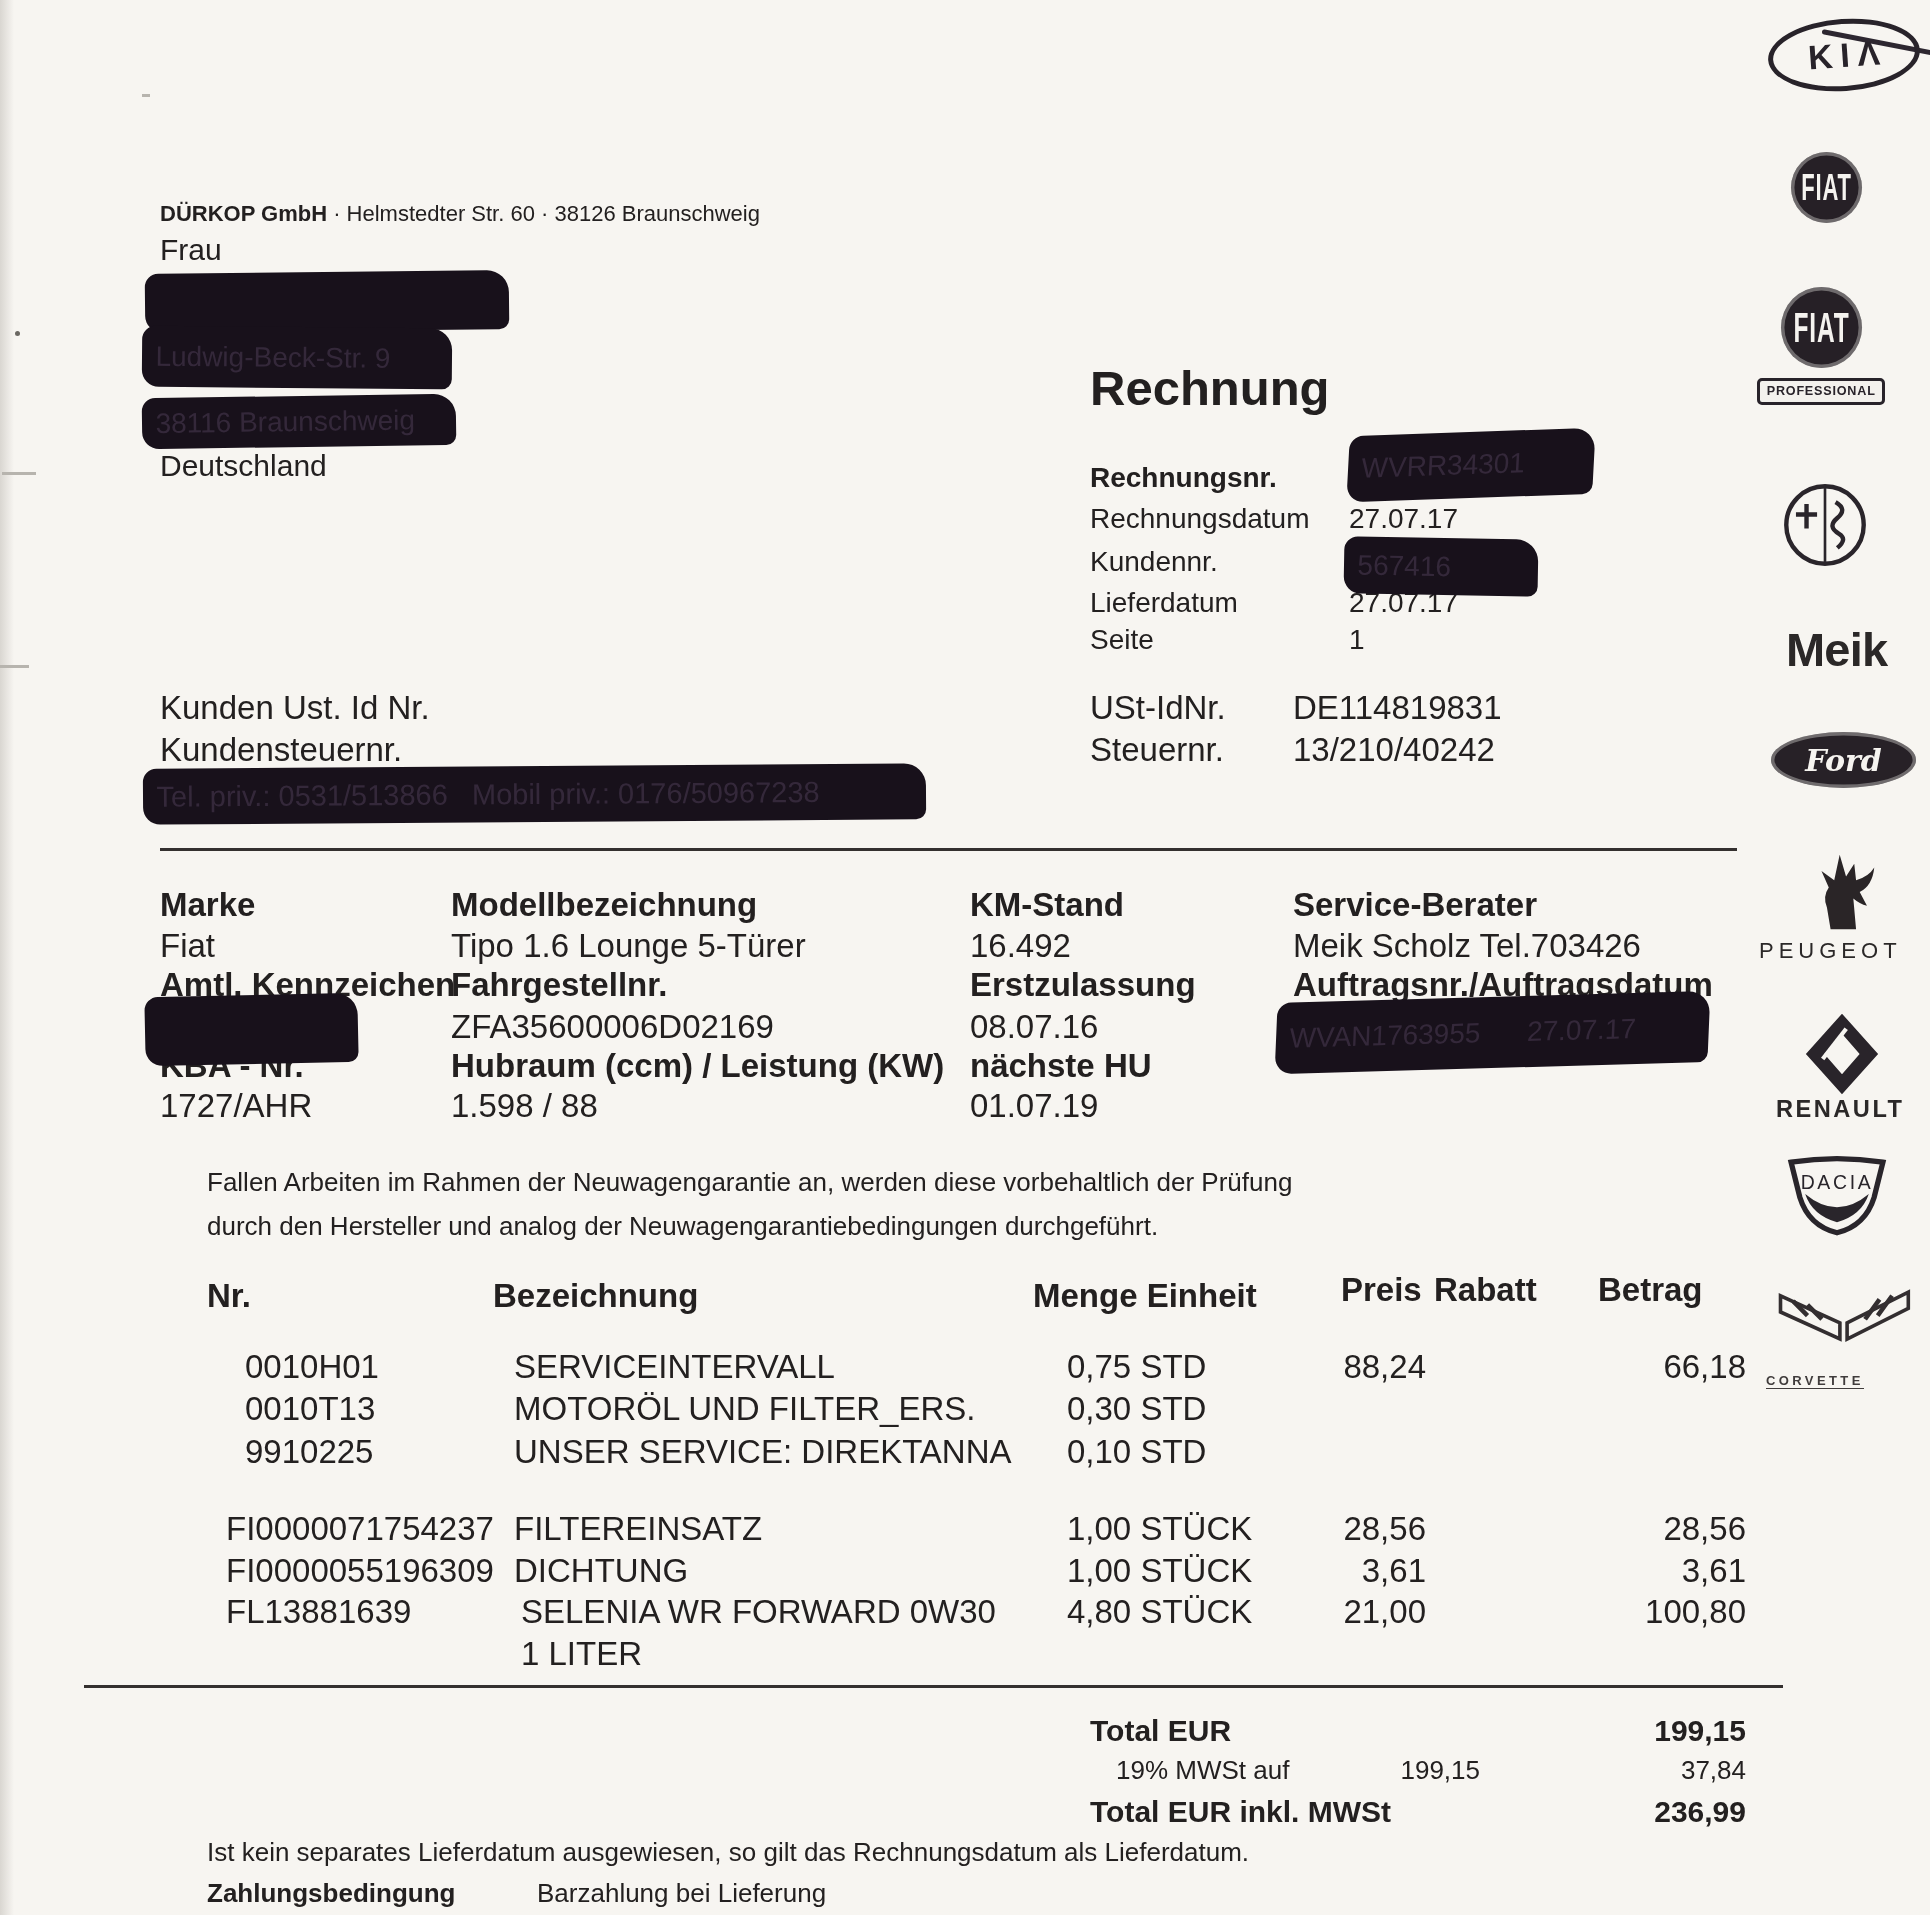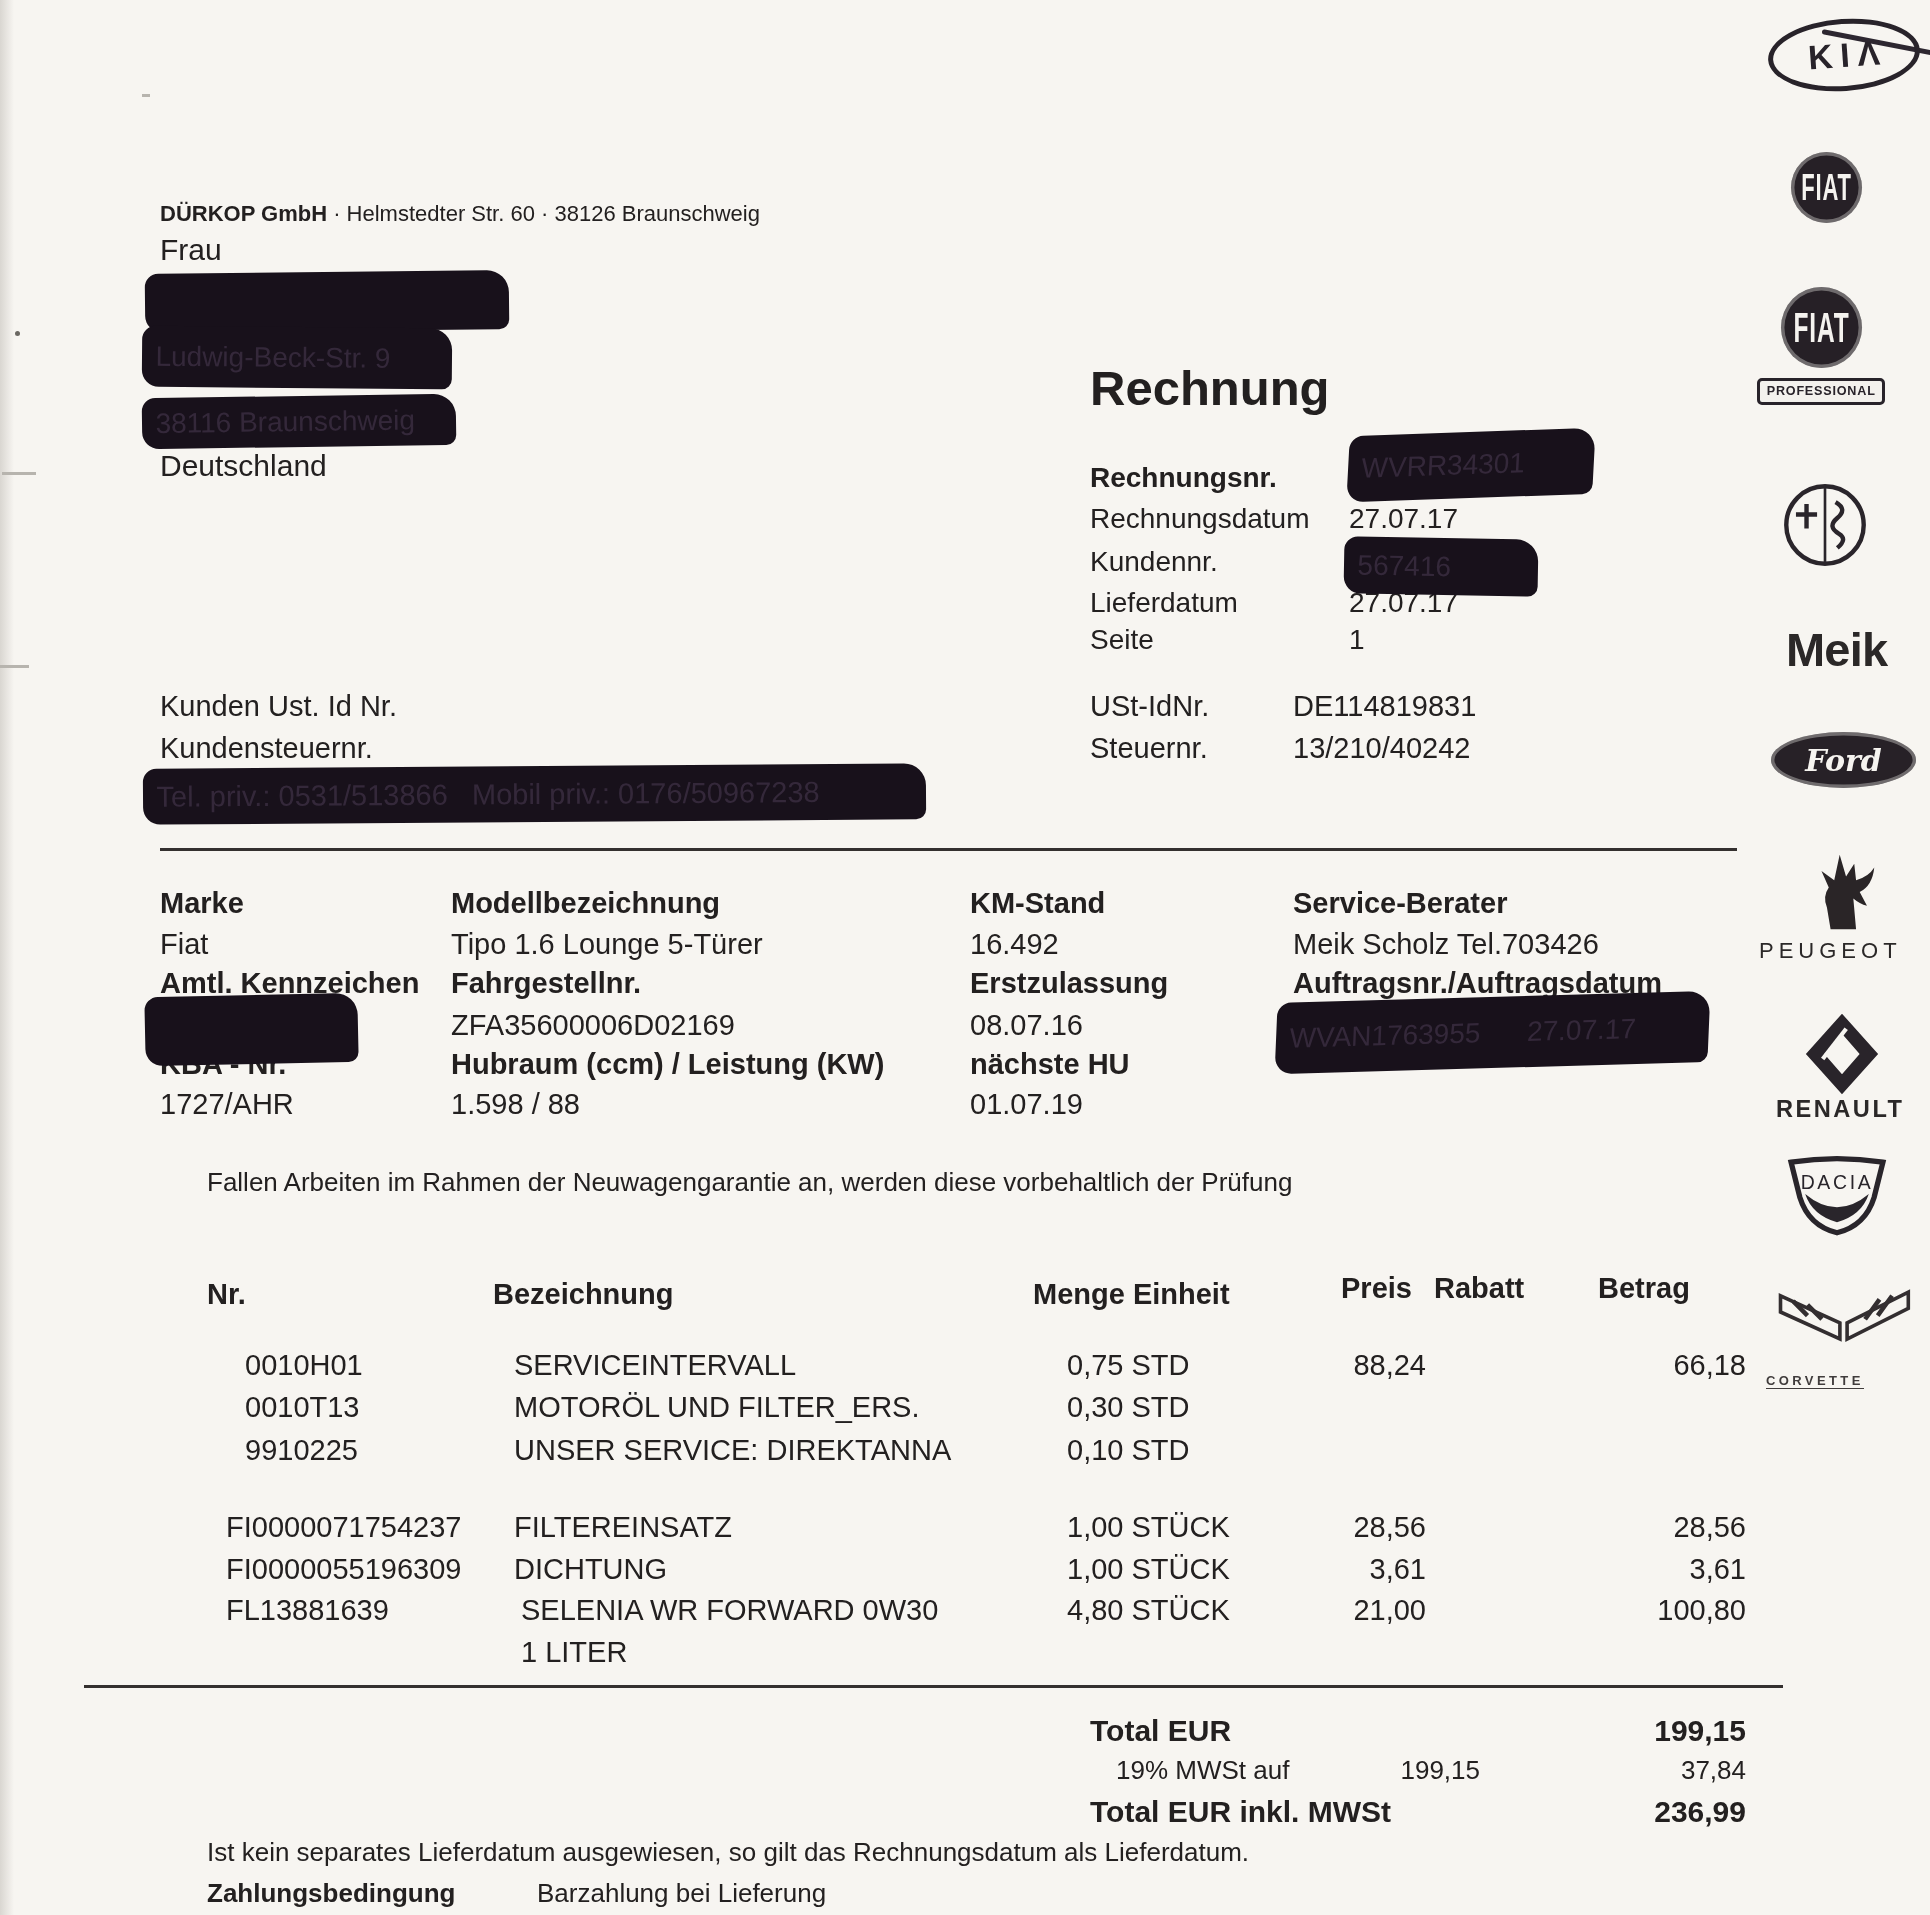--- a/index.html
+++ b/index.html
@@ -1,20 +1,20 @@
 <!DOCTYPE html>
 <html style="font-size:13.5px"><head>
 <meta charset="utf-8">
 <style>
   html,body{margin:0;padding:0;background:#e9e7e3;}
   .page{position:relative;width:1930px;height:1916px;background:#f7f5f1;
         font-family:"Liberation Sans",sans-serif;color:#232020;overflow:hidden;}
   .t{position:absolute;white-space:pre;line-height:1.12;}
   .b{font-weight:bold;}
-  .fs26{font-size:22px}.fs33{font-size:28px}.fs34{font-size:29px}
+  .fs26{font-size:22px}.fs33{font-size:28px}.fs34{font-size:33px}
   .fs35{font-size:26px}.fs36{font-size:30px}.fs58{font-size:49px}
   .right{text-align:right;}
   .rule{position:absolute;height:2.5px;background:#34302f;}
   .redact{position:absolute;background:#18111b;border-radius:13.5px 22px 10px 17px;
           display:flex;align-items:center;overflow:hidden;}
   .ghost{color:#51405a;opacity:.5;font-size:28px;white-space:pre;padding-left:13.5px;}
   .edge-shade{position:absolute;left:0;top:0;width:13.5px;height:100%;
           background:linear-gradient(to right,#d9d6d1,rgba(217,214,209,0));}
   .artifact{position:absolute;background:#b7b4ae;}
   
@@ -118,20 +118,21 @@
   <div class="t fs34" style="left:160px;top:1088px;">1727/AHR</div>
   <div class="t fs34" style="left:451px;top:1088px;">1.598 / 88</div>
   <div class="t fs34" style="left:970px;top:1088px;">01.07.19</div>
 
   <div class="redact" style="left:145px;top:995px;width:213px;height:69px;transform:rotate(-1.2deg);"></div>
   <div class="redact" style="left:1276px;top:997px;width:433px;height:71px;transform:rotate(-1.6deg) skewX(-4deg);">
       <span class="ghost">WVAN1763955      27.07.17</span>
     </div>
 
   <div class="t fs35" style="left:207px;top:1168px;">Fallen Arbeiten im Rahmen der Neuwagengarantie an, werden diese vorbehaltlich der Prüfung</div>
+  <div class="t fs35" style="left:207px;top:1212px;">durch den Hersteller und analog der Neuwagengarantiebedingungen durchgeführt.</div>
 
   <div class="t fs34 b" style="left:207px;top:1278px;">Nr.</div>
   <div class="t fs34 b" style="left:493px;top:1278px;">Bezeichnung</div>
   <div class="t fs34 b" style="left:1033px;top:1278px;">Menge Einheit</div>
   <div class="t fs34 b" style="left:1341px;top:1272px;">Preis</div>
   <div class="t fs34 b" style="left:1434px;top:1272px;">Rabatt</div>
   <div class="t fs34 b" style="left:1598px;top:1272px;">Betrag</div>
 
   <div class="t fs34" style="left:245px;top:1349px;">0010H01</div>
   <div class="t fs34" style="left:514px;top:1349px;">SERVICEINTERVALL</div>

